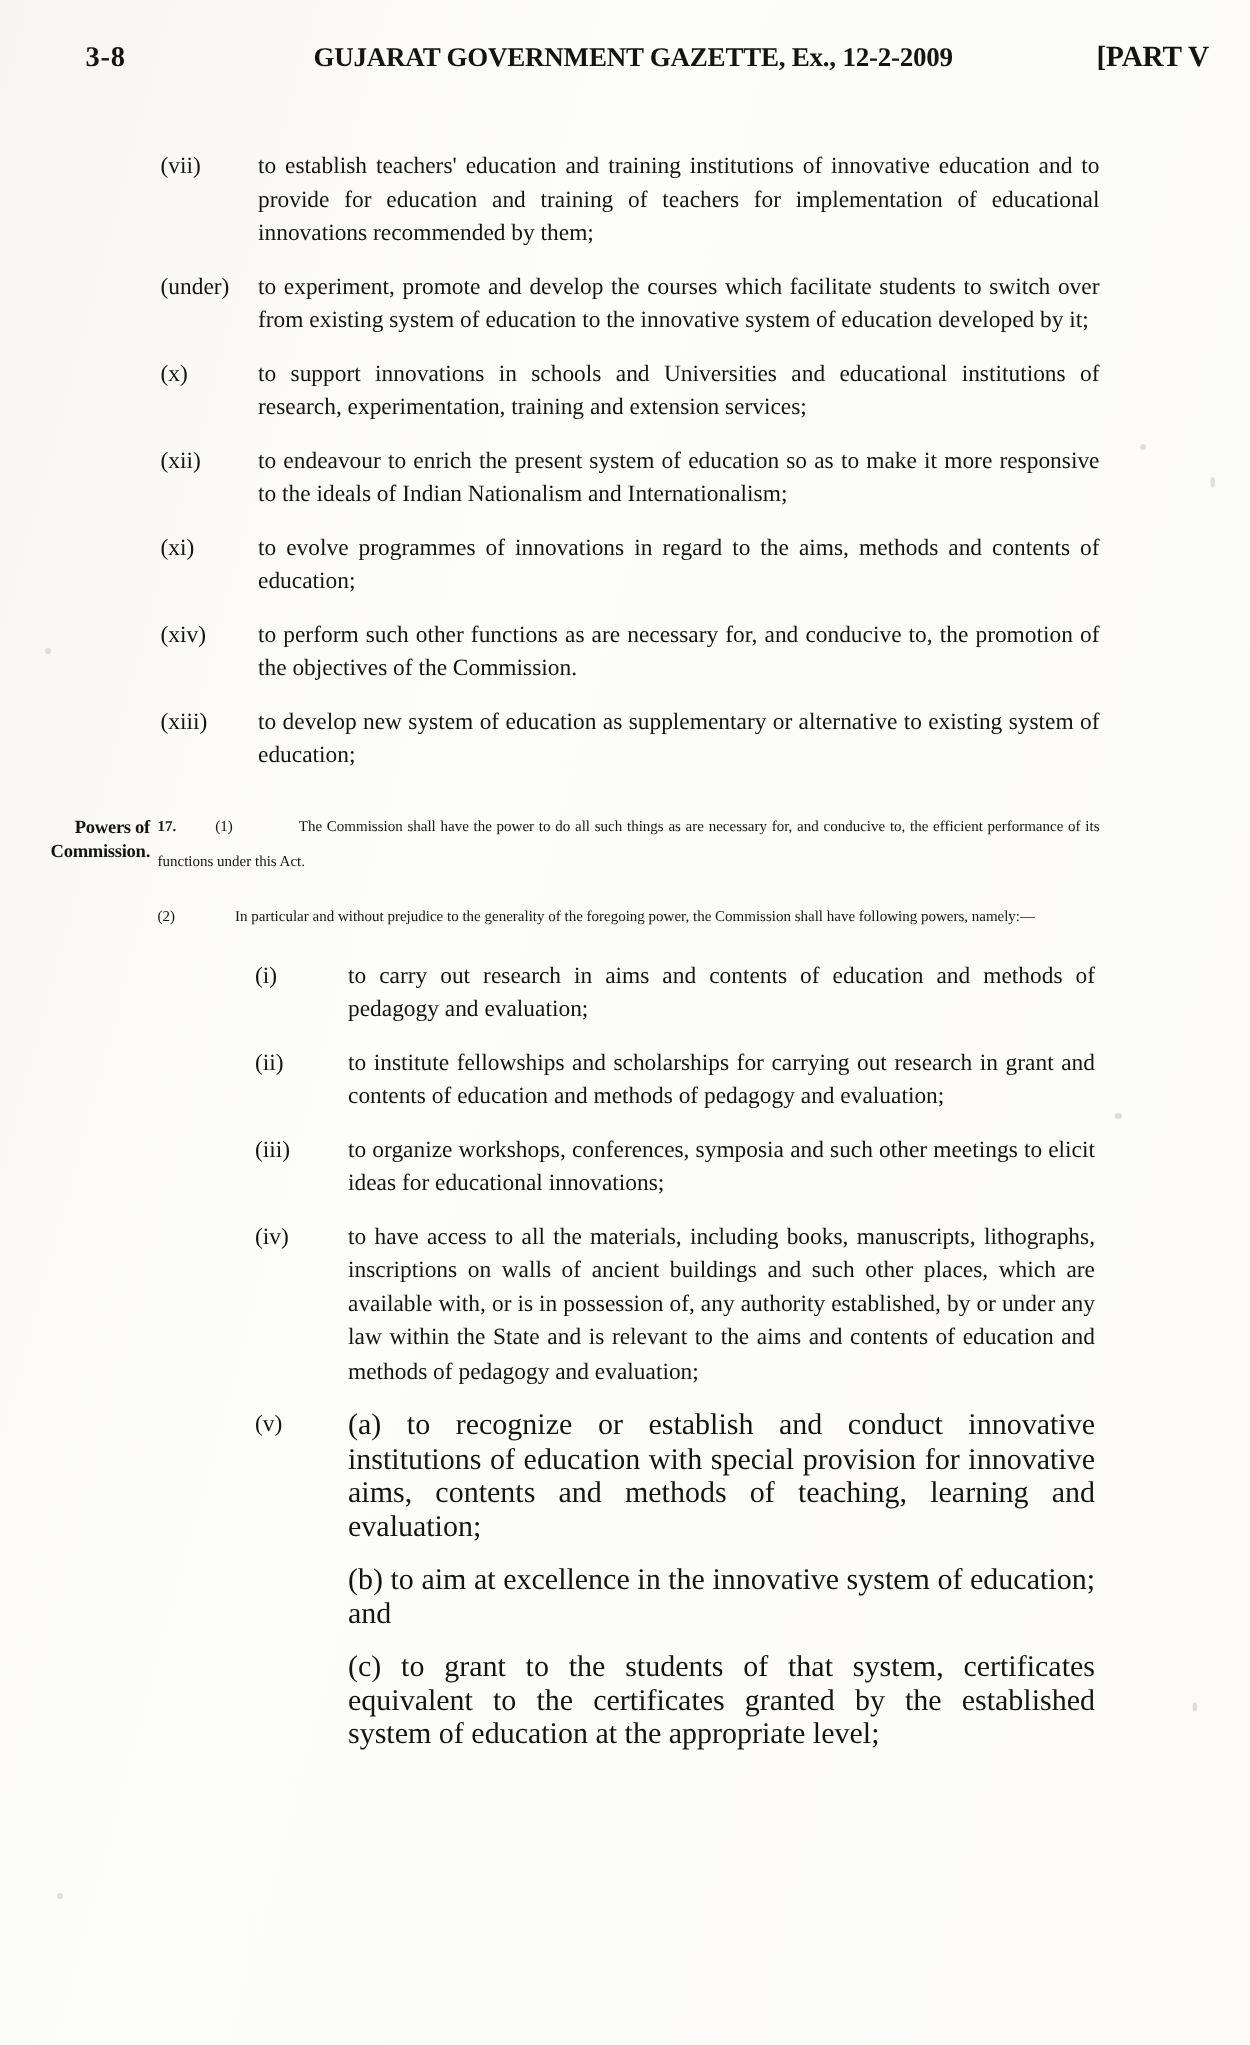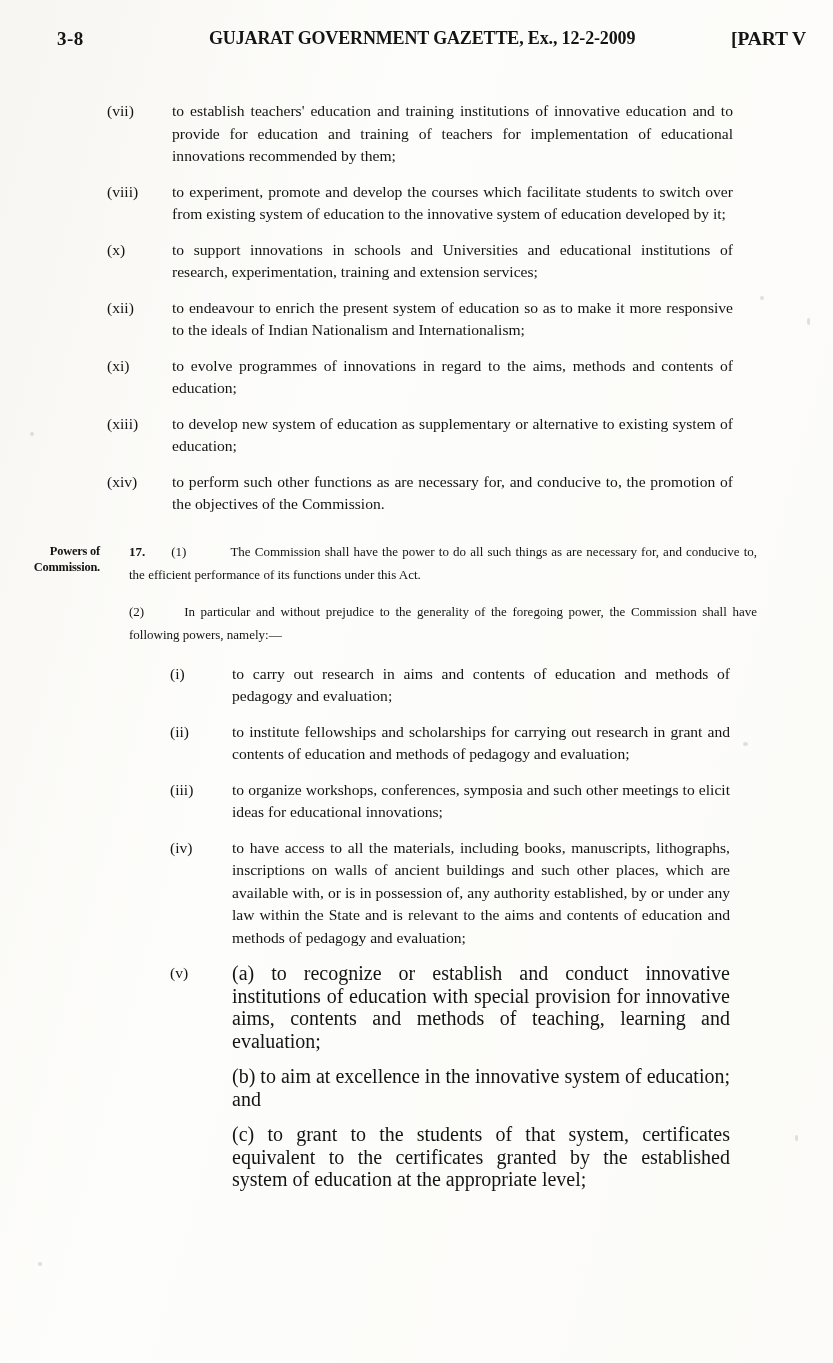--- a/index.html
+++ b/index.html
@@ -96,37 +96,36 @@
   .list-a {
     margin: 0 100px 0 107px;
   }
   .list-a .clause .txt { margin-left: 65px; }
   .list-a .clause .txt { width: 561px; }
 
   
   .section-block {
     position: relative;
     margin: 24px 100px 0 0;
-    padding-left: 24px;
   }
   .marginal-note {
     position: absolute;
     left: 0px;
     top: 3px;
     width: 100px;
     text-align: right;
     font-size: 12.4px;
     line-height: 16.5px;
     font-weight: bold;
     letter-spacing: -0.2px;
   }
   .sec-para {
     margin-left: 105px;
     width: 628px;
-    font-size: 13px;
+    font-size: 10px;
     line-height: 23px;
     text-align: justify;
     text-indent: 0;
   }
   .sec-para + .sec-para { margin-top: 14px; }
   .sec-num {
     font-weight: bold;
   }
   .gap-sm  { display: inline-block; width: 26px; }
   .gap-md  { display: inline-block; width: 40px; }
@@ -172,48 +171,48 @@
   <div class="body-col">
 
     <div class="list-a">
 
       <div class="clause">
         <span class="num">(vii)</span>
         <span class="txt">to establish teachers' education and training institutions of innovative education and to provide  for education and  training of teachers for implementation of educational innovations recommended by them;</span>
       </div>
 
       <div class="clause">
-        <span class="num">(viii)</span>
+        <span class="num">(under)</span>
         <span class="txt">to experiment, promote  and develop the courses which facilitate students to switch over from existing system of education to the innovative  system of education developed by it;</span>
       </div>
 
 
       <div class="clause">
         <span class="num">(x)</span>
         <span class="txt">to support innovations in schools and Universities and educational institutions of research, experimentation, training and extension services;</span>
       </div>
 
       <div class="clause">
         <span class="num">(xii)</span>
         <span class="txt">to endeavour to enrich the present system of education so as to make it more responsive to the ideals of Indian Nationalism and Internationalism;</span>
       </div>
 
       <div class="clause">
         <span class="num">(xi)</span>
         <span class="txt">to evolve programmes of innovations in regard to the aims, methods and contents of education;</span>
       </div>
 
       <div class="clause">
+        <span class="num">(xiv)</span>
+        <span class="txt">to perform such other functions as are necessary for, and conducive to, the promotion of the objectives of the Commission.</span>
+      </div>
+
+      <div class="clause">
         <span class="num">(xiii)</span>
         <span class="txt">to develop new system of education as supplementary or alternative to existing system of education;</span>
-      </div>
-
-      <div class="clause">
-        <span class="num">(xiv)</span>
-        <span class="txt">to perform such other functions as are necessary for, and conducive to, the promotion of the objectives of the Commission.</span>
       </div>
 
     </div>
 
     <div class="section-block">
 
       <div class="marginal-note">
         <div>Powers of</div>
         <div>Commission.</div>
       </div>

